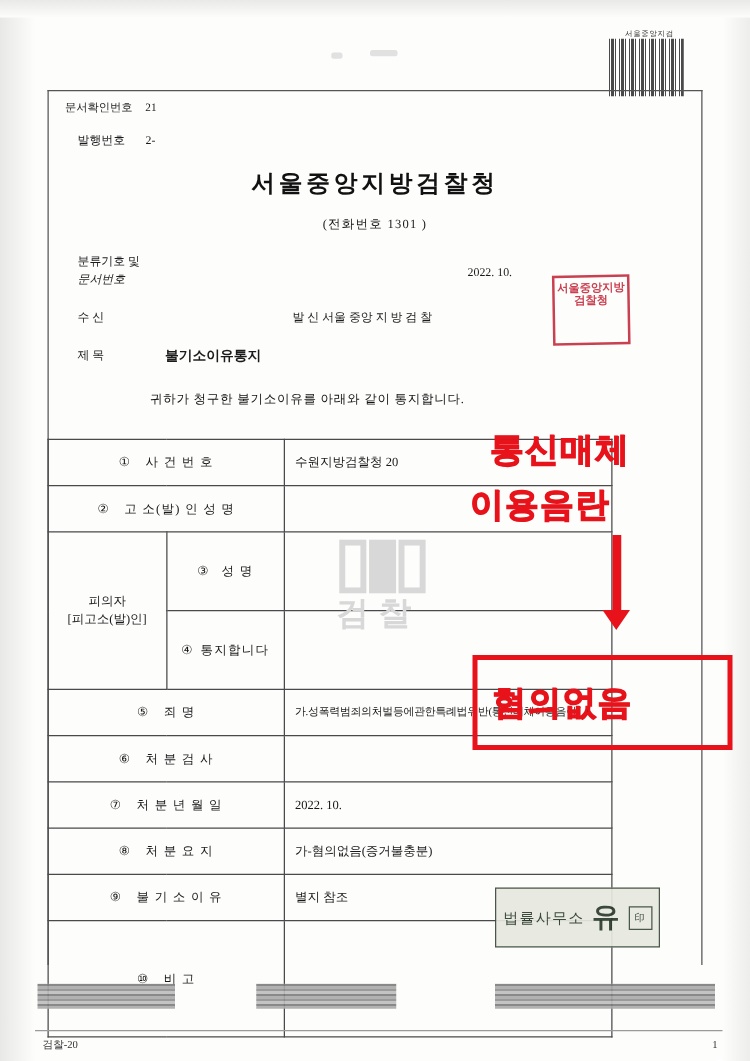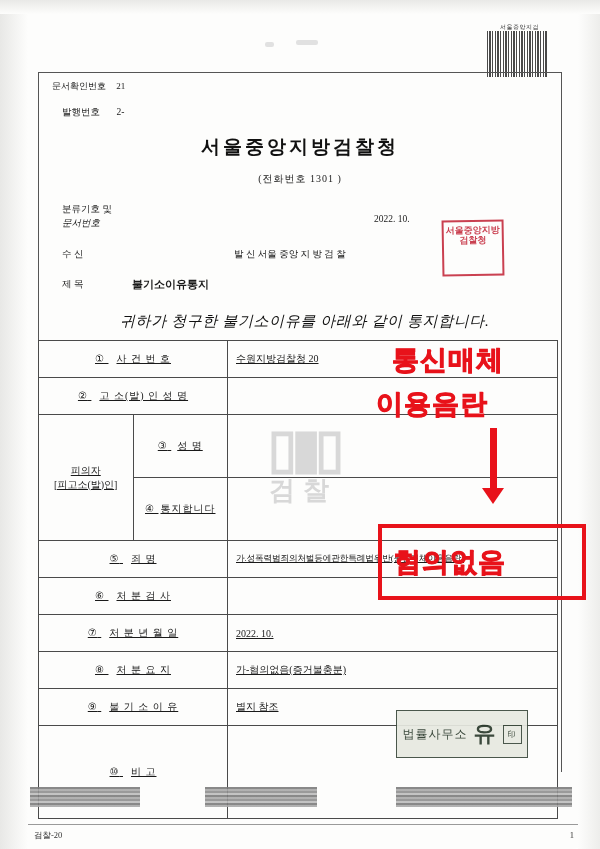--- a/index.html
+++ b/index.html
@@ -119,24 +119,23 @@
   .doc-phone {
     position: absolute;
     left: 0; right: 0;
     text-align: center;
     font-size: 10px;
     letter-spacing: 1px;
     color: #1b1b1b;
   }
   .notice-line {
     position: absolute;
-    font-size: 15px;
+    font-size: 10px;
     letter-spacing: .6px;
     color: #111;
-    font-style: italic;
   }
 
   
   .stamp {
     position: absolute;
     width: 62px; height: 56px;
     border: 2px solid #c12033;
     color: #c12033;
     font-size: 9px;
     line-height: 1.15;
@@ -146,25 +145,24 @@
     box-sizing: border-box;
     font-weight: 700;
     opacity: .85;
     transform: rotate(-1deg);
   }
 
   
   table.doc-table {
     position: absolute;
     left: 0;
-    top: 268px;
-    width: 520px;
+    top: 279px;
+    width: 452px;
     border-collapse: collapse;
     table-layout: fixed;
-    text-decoration: underline;
   }
   table.doc-table td {
     border: 1px solid #4a4a4a;
     font-size: 10px;
     color: #181818;
     padding: 0 8px;
     vertical-align: middle;
     height: 36px;
   }
   td.label {

